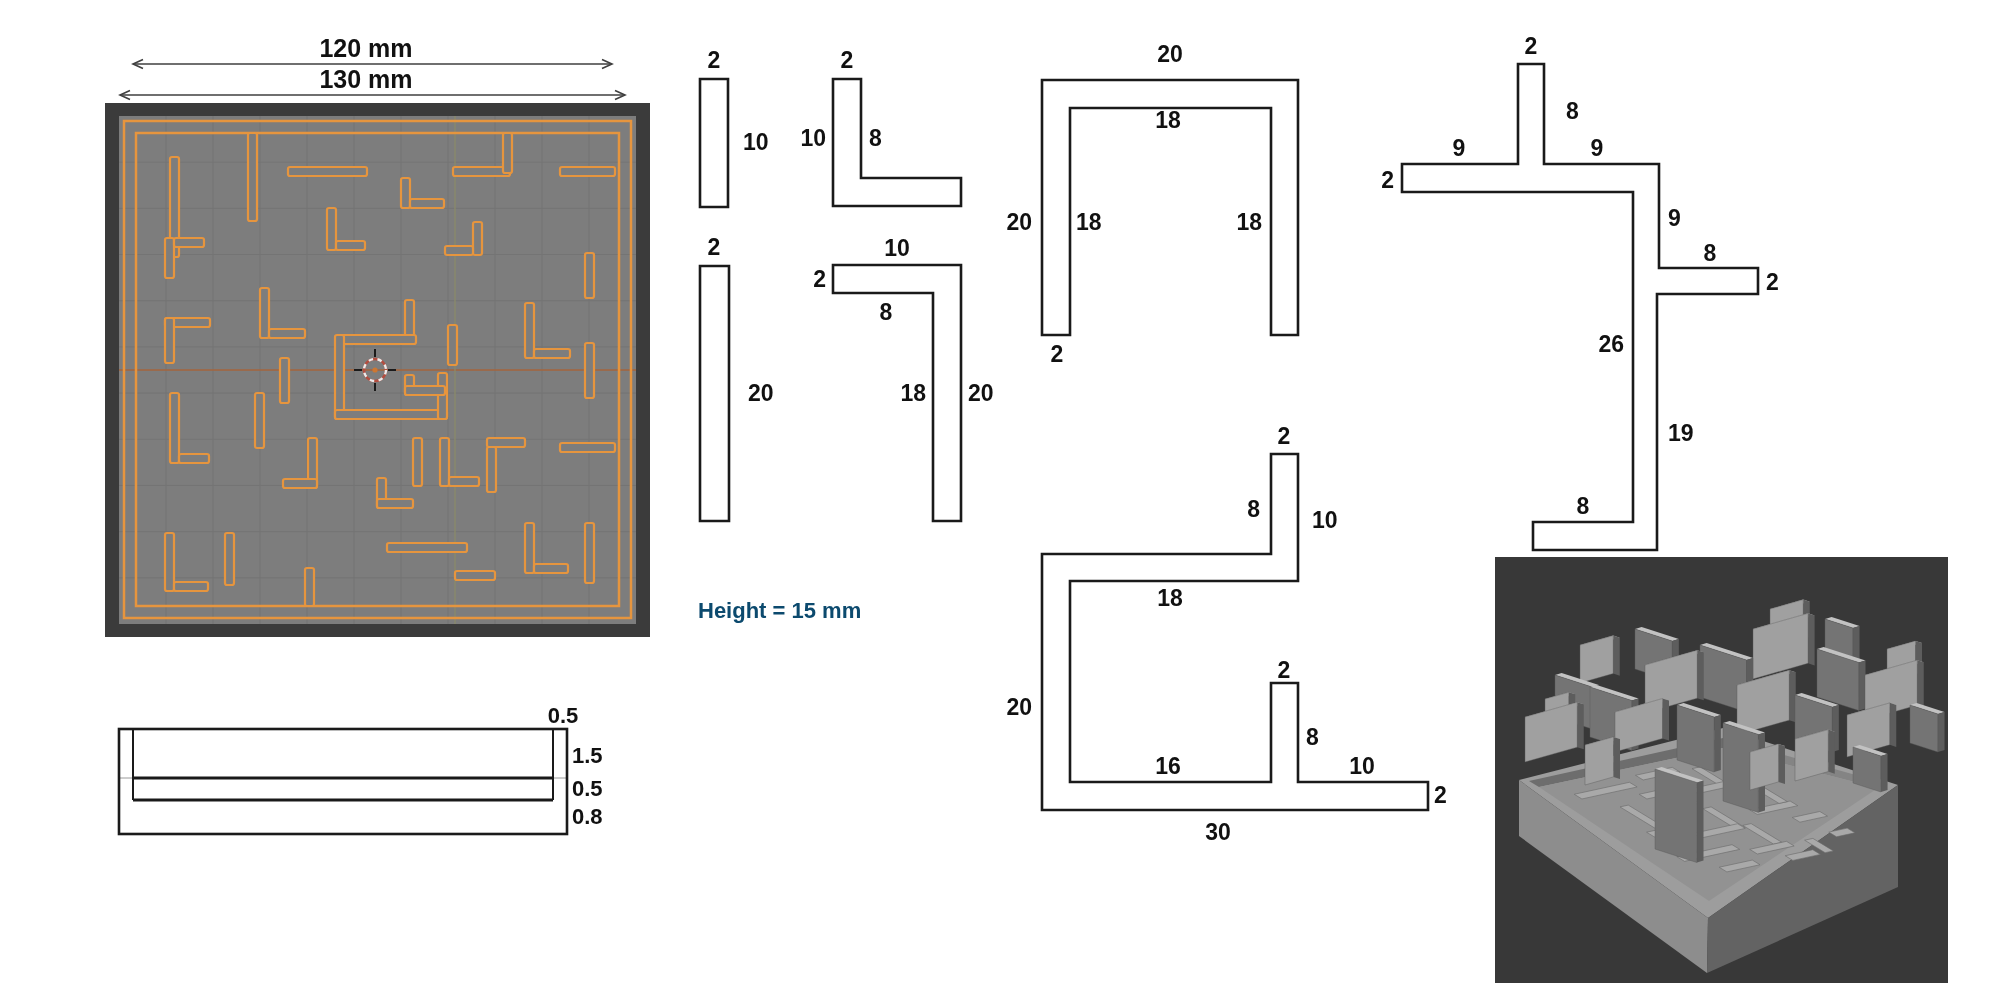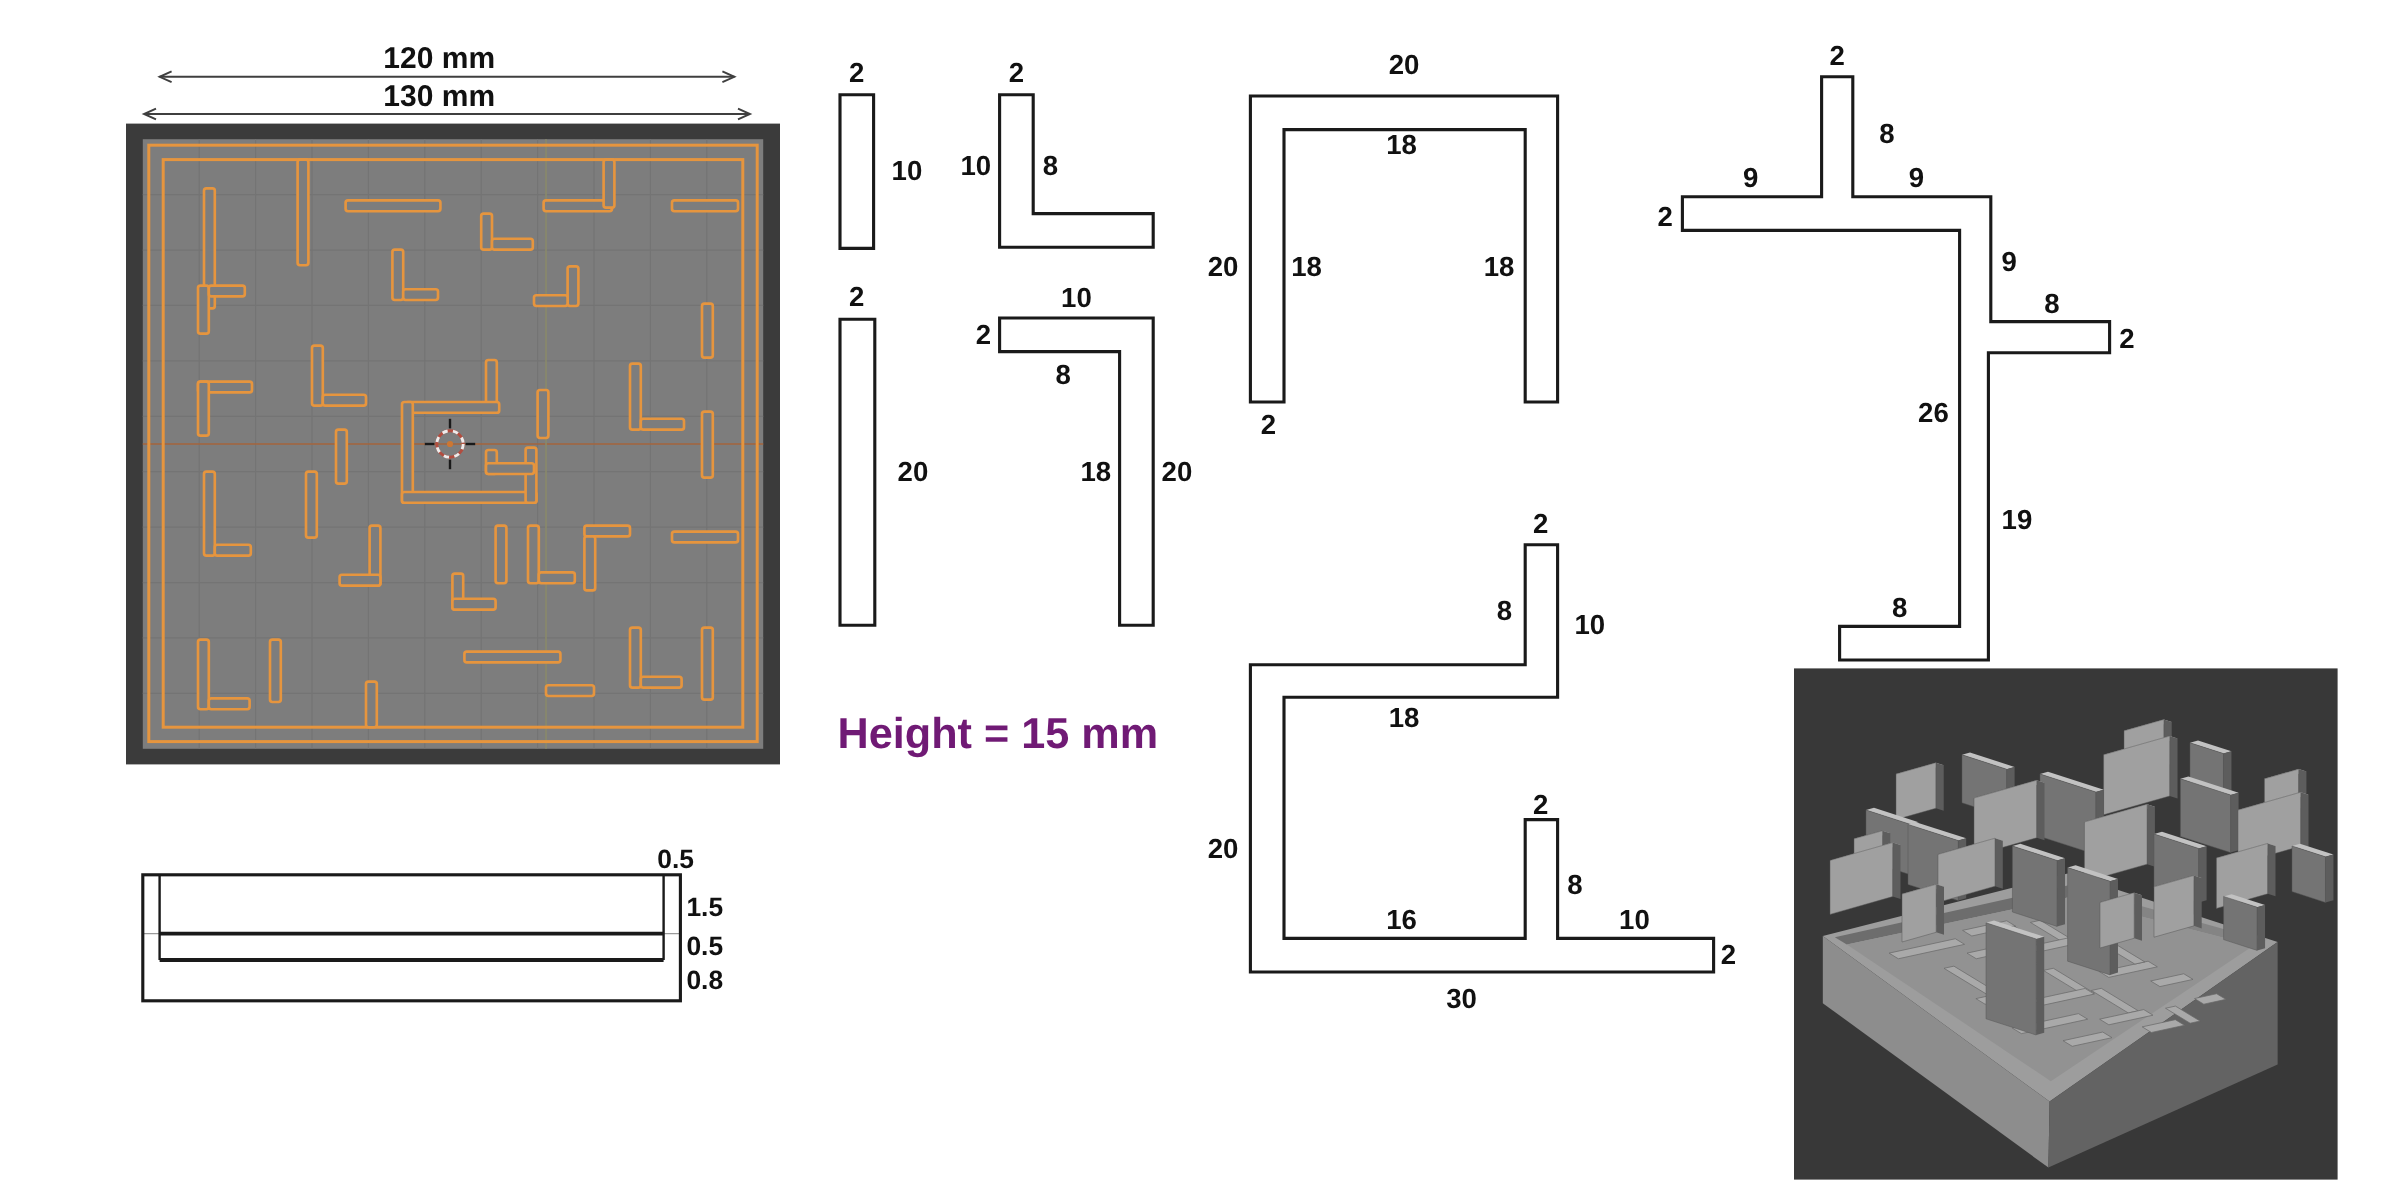--- a/index.html
+++ b/index.html
@@ -3,21 +3,21 @@
 <meta charset="utf-8">
 <style>
   html,body{margin:0;padding:0;background:#ffffff;}
   #stage{position:relative;width:2000px;height:985px;background:#ffffff;overflow:hidden;
          font-family:"Liberation Sans",sans-serif;}
   #scene{position:absolute;left:0;top:0;}
   #scene text{font-family:"Liberation Sans",sans-serif;font-weight:bold;fill:#111111;}
   #scene text.dim{font-size:23px;}
   #scene text.arrowlab{font-size:25px;}
   #scene text.seclab{font-size:22px;}
-  .note{position:absolute;font-weight:bold;color:#701a75;font-size:36px;line-height:38px;white-space:nowrap;}
+  .note{position:absolute;font-weight:bold;color:#0c4a6e;font-size:22px;line-height:38px;white-space:nowrap;}
 </style>
 </head>
 <body>
 
 <div id="stage">
   <svg id="scene" width="2000" height="985">
     <g id="g-dims">
         <line x1="133" y1="64" x2="612" y2="64" stroke="#3f3f3f" stroke-width="1.6"></line>
         <path d="M143,59.5 L133,64 L143,68.5" fill="none" stroke="#3f3f3f" stroke-width="1.6"></path>
         <path d="M602,59.5 L612,64 L602,68.5" fill="none" stroke="#3f3f3f" stroke-width="1.6"></path>

